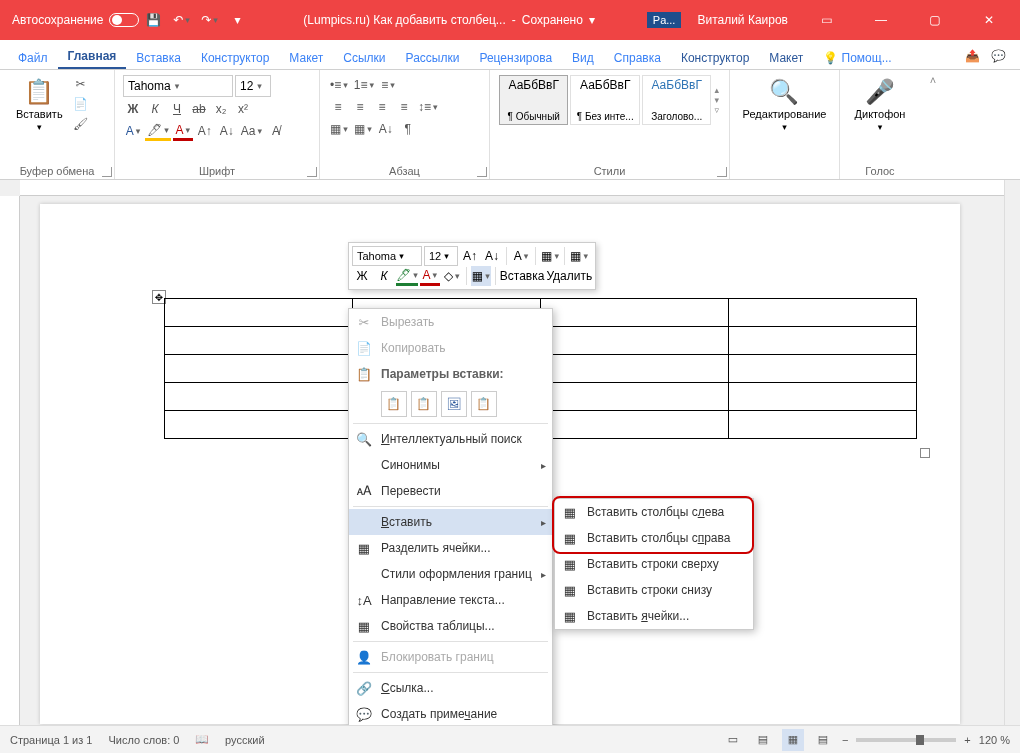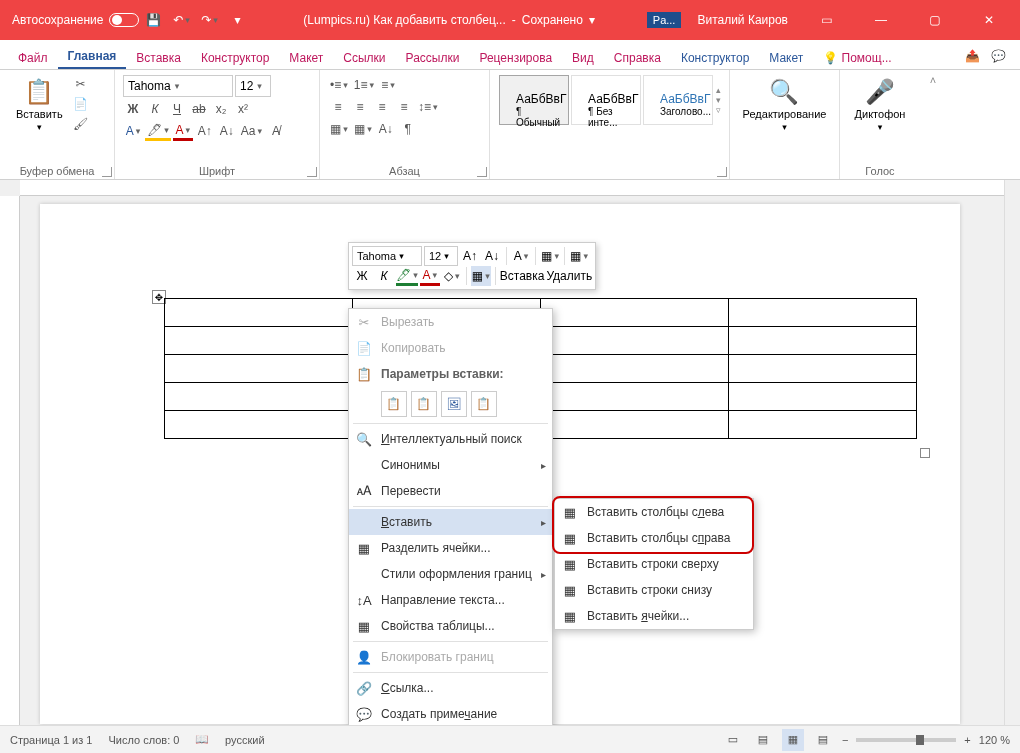--- a/index.html
+++ b/index.html
@@ -11,39 +11,39 @@
   .toggle { width: 30px; height: 14px; border: 1px solid #fff; border-radius: 7px; position: relative; }
   .toggle::after { content:""; width:10px; height:10px; background:#fff; border-radius:50%; position:absolute; left:2px; top:1px; }
   .tb-icon { width: 24px; height: 24px; display:flex; align-items:center; justify-content:center; margin: 0 2px; color:#fff; }
   .title-center { flex:1; text-align:center; display:flex; align-items:center; justify-content:center; gap:6px; }
   .title-right { display:flex; align-items:center; gap:8px; }
   .pa-badge { background:#1e4e8c; padding:2px 6px; font-size:11px; }
   .win-btn { width:46px; height:40px; display:flex; align-items:center; justify-content:center; }
 
   
   .ribbon-tabs { height: 30px; background:#fff; border-bottom:1px solid #d0d0d0; display:flex; align-items:flex-end; padding:0 8px; font-size:12px; }
-  .rtab { padding: 4px 10px; cursor:pointer; color:#be185d; }
+  .rtab { padding: 4px 10px; cursor:pointer; color:#3b82f6; }
   .rtab.active { color:#2b579a; border-bottom:2px solid #2b579a; font-weight:600; }
   .rtab.tool { color:#2b579a; }
   .ribbon-spacer { flex:1; }
   .ribbon-right-icon { width:26px; height:26px; display:flex; align-items:center; justify-content:center; color:#555; }
 
   
   .ribbon { height: 110px; background:#fff; border-bottom:1px solid #d0d0d0; display:flex; font-size:11px; }
   .rgroup { border-right:1px solid #e0e0e0; padding:4px 8px 2px 8px; display:flex; flex-direction:column; position:relative; }
   .rgroup-label { text-align:center; color:#666; font-size:11px; margin-top:auto; padding-top:2px; }
   .rgroup-corner { position:absolute; right:2px; bottom:2px; width:10px; height:10px; border:1px solid #999; border-top:none; border-left:none; }
   .rrow { display:flex; align-items:center; gap:2px; margin:1px 0; }
   .rbtn { min-width:20px; height:20px; display:flex; align-items:center; justify-content:center; color:#555; font-size:12px; padding:0 2px; }
   .rbtn.bold { font-weight:bold; }
   .font-sel { height:22px; border:1px solid #ccc; font-size:12px; padding:0 4px; display:flex; align-items:center; gap:4px; background:#fff; }
   .font-sel .chev { font-size:9px; color:#666; }
   .bigbtn { display:flex; flex-direction:column; align-items:center; padding:4px 8px; gap:2px; }
   .bigbtn .icon { font-size:24px; }
-  .style-box { width:70px; height:50px; border:1px solid #e0e0e0; margin:1px; padding:16px; font-size:10px; display:flex; flex-direction:column; }
+  .style-box { width:70px; height:50px; border:1px solid #e0e0e0; margin:1px; padding:2px; font-size:10px; display:flex; flex-direction:column;text-align:center; }
   .style-box.sel { border:1px solid #a5a5a5; background:#f0f0f0; }
   .style-preview { font-size:12px; flex:1; }
   .style-boxes { display:flex; margin-bottom:2px; }
 
   
   .doc-area { position:absolute; top:180px; left:0; right:16px; bottom:28px; background:#f0f0f0; overflow:visible; }
   .ruler-h { position:absolute; top:0; left:20px; right:0; height:16px; background:#fff; border-bottom:1px solid #ccc; }
   .ruler-v { position:absolute; top:16px; left:0; bottom:0; width:20px; background:#fff; border-right:1px solid #ccc; }
   .page { position:absolute; top:24px; left:40px; width:920px; height:520px; background:#fff; box-shadow:0 0 4px rgba(0,0,0,0.2); }
   .scrollbar-v { position:absolute; right:0; top:180px; bottom:28px; width:16px; background:#f0f0f0; border-left:1px solid #ddd; }
@@ -211,20 +211,21 @@
       <div class="style-box">
         <div class="style-preview">АаБбВвГ</div>
         <div>¶ Без инте...</div>
       </div>
       <div class="style-box">
         <div class="style-preview" style="color:#2e74b5">АаБбВвГ</div>
         <div>Заголово...</div>
       </div>
       <div style="display:flex;flex-direction:column;justify-content:center;color:#888;font-size:9px;padding:2px">▴<br>▾<br>▿</div>
     </div>
+    <div class="rgroup-label">Стили</div>
     <div class="rgroup-corner"></div>
   </div>
   <div class="rgroup" style="width:110px">
     <div class="bigbtn">
       <span class="icon">🔍</span>
       <span>Редактирование</span>
       <span style="font-size:9px">▾</span>
     </div>
   </div>
   <div class="rgroup" style="width:80px;border-right:none">

